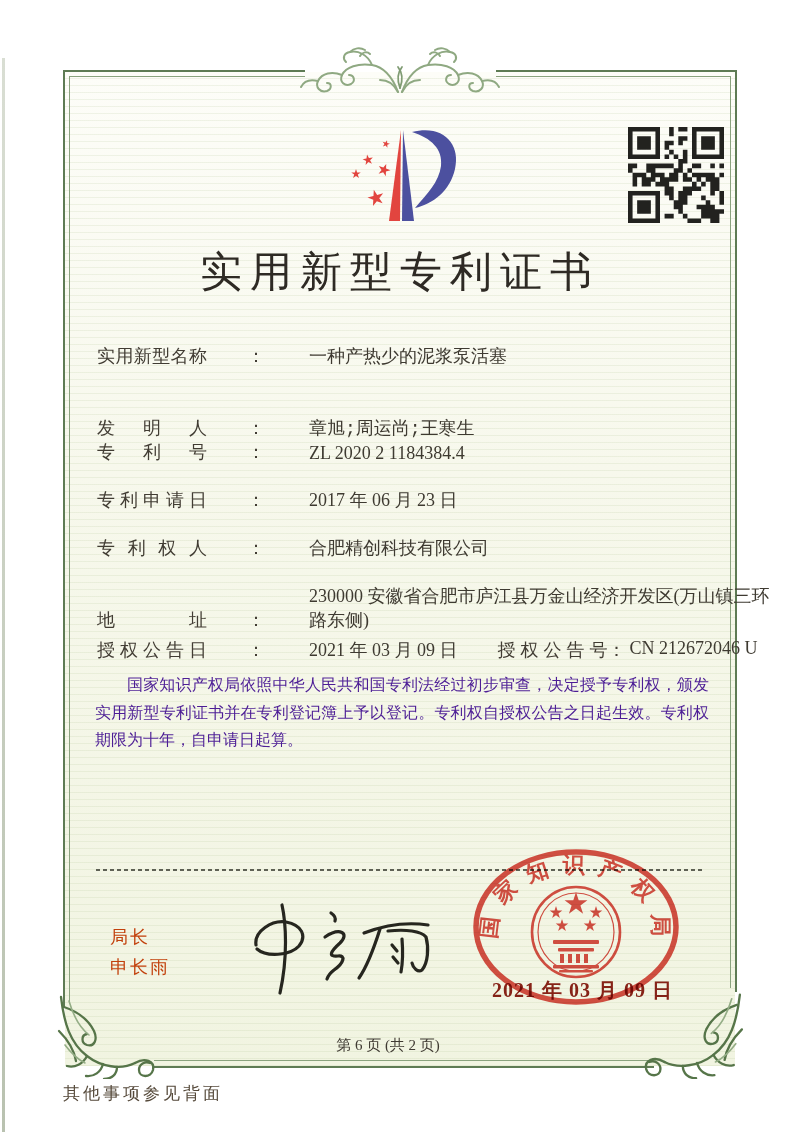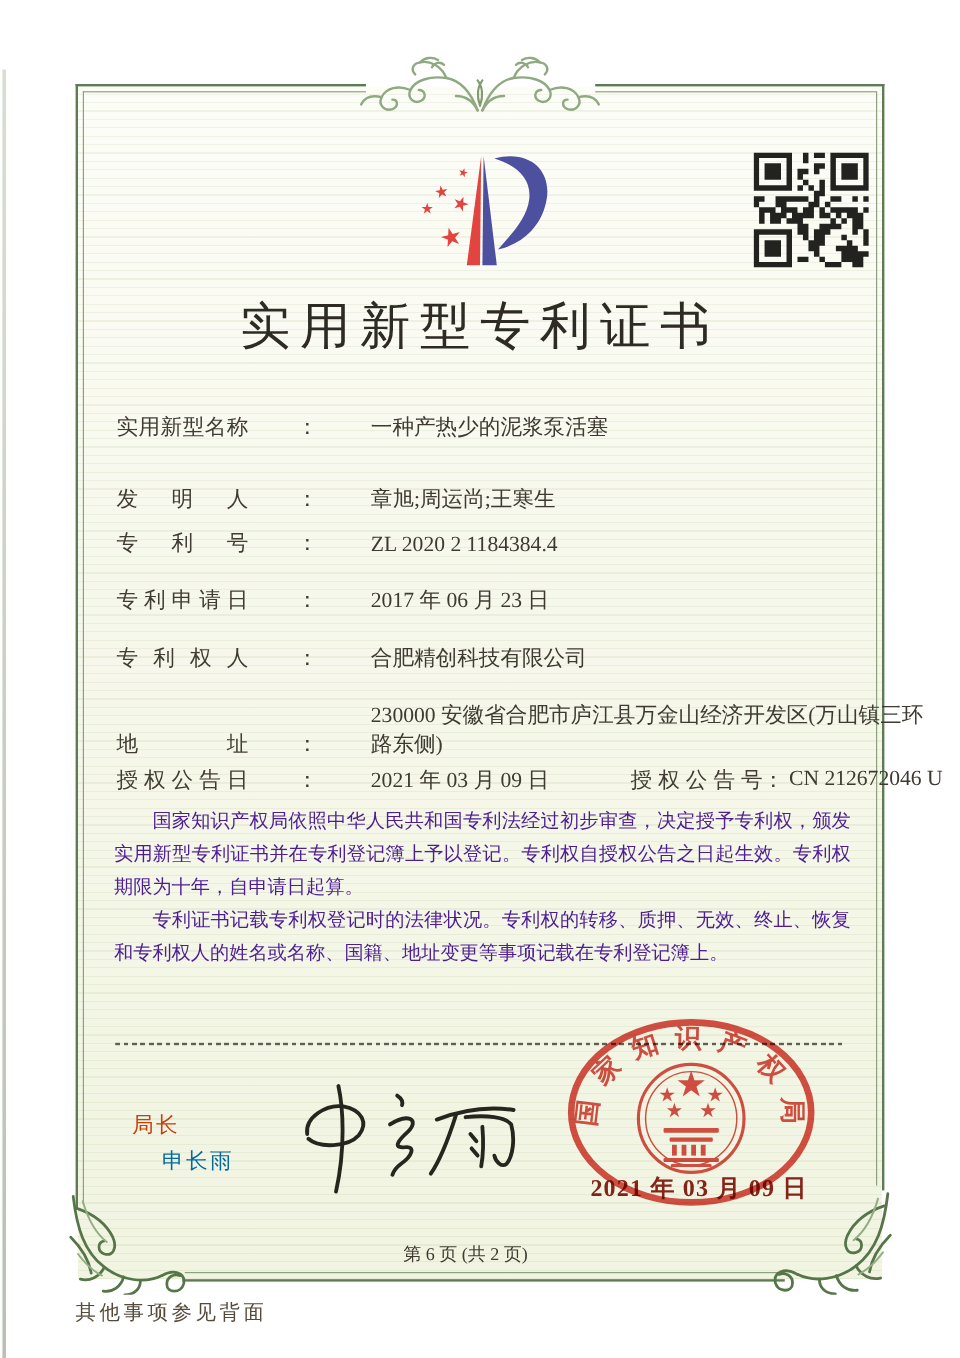--- a/index.html
+++ b/index.html
@@ -17,30 +17,30 @@
   .fl.inner{background:#8aa37e;}
   
   .cert-number{position:absolute;left:95px;top:129px;font-size:17px;color:#3c3a33;letter-spacing:1px;}
   .title{position:absolute;left:63px;top:244px;width:674px;text-align:center;font-size:42px;
     letter-spacing:8px;color:#2e2a24;font-weight:400;}
   .frow{position:absolute;display:flex;align-items:flex-end;font-size:18px;color:#413c33;gap:40px;}
   .flabel{display:inline-block;width:110px;text-align:justify;text-align-last:justify;flex:none;}
   .fcolon{flex:none;margin-right:4px;}
   .fvalue{color:#3e3a31;}
   .addr-value{width:478px;}
-  .pair2{margin-left:28px;display:flex;}
+  .pair2{display:flex;}
   .body-text{position:absolute;left:95px;top:671px;width:614px;font-size:16px;line-height:27.5px;
     color:#4c1d95;text-align:justify;}
   .body-text p{margin:0;text-indent:2em;}
   .microline{position:absolute;left:96px;top:869px;width:608px;height:2px;
     background:repeating-linear-gradient(90deg,#45473c 0 4px,transparent 4px 7px);opacity:.85;}
   .officer-title{position:absolute;left:110px;top:925px;font-size:18px;color:#c2410c;
     font-family:"Liberation Sans","DejaVu Sans",sans-serif;font-weight:500;letter-spacing:2px;}
-  .officer-name{position:absolute;left:110px;top:955px;font-size:18px;color:#0369a1;
-    font-family:Liberation Mono, monospace;font-weight:500;letter-spacing:2px;margin-left:25px;}
+  .officer-name{position:absolute;left:110px;top:955px;font-size:18px;color:#c2410c;
+    font-family:Liberation Mono, monospace;font-weight:500;letter-spacing:2px;}
   .signature{position:absolute;left:230px;top:893px;width:212px;height:102px;}
   .seal{position:absolute;left:466px;top:848px;width:220px;height:162px;mix-blend-mode:multiply;opacity:.95;}
   .seal-date{position:absolute;left:492px;top:977px;font-size:20px;font-weight:bold;color:#8e241a;
     letter-spacing:1px;mix-blend-mode:multiply;}
   .page-info{position:absolute;left:63px;top:1036px;width:650px;text-align:center;font-size:15px;color:#3f3a32;}
   .back-note{position:absolute;left:63px;top:1082px;width:650px;font-size:17px;
     color:#55493a;letter-spacing:3px;}
   .logo{position:absolute;left:335px;top:114px;width:135px;height:120px;}
   .qr{position:absolute;left:628px;top:127px;width:96px;height:96px;}
   .orn-top{position:absolute;left:280px;top:40px;width:240px;height:62px;}
@@ -146,21 +146,21 @@
       <path d="M0.00,0.00h4.57v4.57h-4.57ZM4.57,0.00h4.57v4.57h-4.57ZM9.14,0.00h4.57v4.57h-4.57ZM13.71,0.00h4.57v4.57h-4.57ZM18.29,0.00h4.57v4.57h-4.57ZM22.86,0.00h4.57v4.57h-4.57ZM27.43,0.00h4.57v4.57h-4.57ZM41.14,0.00h4.57v4.57h-4.57ZM50.29,0.00h4.57v4.57h-4.57ZM54.86,0.00h4.57v4.57h-4.57ZM64.00,0.00h4.57v4.57h-4.57ZM68.57,0.00h4.57v4.57h-4.57ZM73.14,0.00h4.57v4.57h-4.57ZM77.71,0.00h4.57v4.57h-4.57ZM82.29,0.00h4.57v4.57h-4.57ZM86.86,0.00h4.57v4.57h-4.57ZM91.43,0.00h4.57v4.57h-4.57ZM0.00,4.57h4.57v4.57h-4.57ZM27.43,4.57h4.57v4.57h-4.57ZM41.14,4.57h4.57v4.57h-4.57ZM64.00,4.57h4.57v4.57h-4.57ZM91.43,4.57h4.57v4.57h-4.57ZM0.00,9.14h4.57v4.57h-4.57ZM9.14,9.14h4.57v4.57h-4.57ZM13.71,9.14h4.57v4.57h-4.57ZM18.29,9.14h4.57v4.57h-4.57ZM27.43,9.14h4.57v4.57h-4.57ZM50.29,9.14h4.57v4.57h-4.57ZM54.86,9.14h4.57v4.57h-4.57ZM64.00,9.14h4.57v4.57h-4.57ZM73.14,9.14h4.57v4.57h-4.57ZM77.71,9.14h4.57v4.57h-4.57ZM82.29,9.14h4.57v4.57h-4.57ZM91.43,9.14h4.57v4.57h-4.57ZM0.00,13.71h4.57v4.57h-4.57ZM9.14,13.71h4.57v4.57h-4.57ZM13.71,13.71h4.57v4.57h-4.57ZM18.29,13.71h4.57v4.57h-4.57ZM27.43,13.71h4.57v4.57h-4.57ZM36.57,13.71h4.57v4.57h-4.57ZM41.14,13.71h4.57v4.57h-4.57ZM50.29,13.71h4.57v4.57h-4.57ZM64.00,13.71h4.57v4.57h-4.57ZM73.14,13.71h4.57v4.57h-4.57ZM77.71,13.71h4.57v4.57h-4.57ZM82.29,13.71h4.57v4.57h-4.57ZM91.43,13.71h4.57v4.57h-4.57ZM0.00,18.29h4.57v4.57h-4.57ZM9.14,18.29h4.57v4.57h-4.57ZM13.71,18.29h4.57v4.57h-4.57ZM18.29,18.29h4.57v4.57h-4.57ZM27.43,18.29h4.57v4.57h-4.57ZM36.57,18.29h4.57v4.57h-4.57ZM64.00,18.29h4.57v4.57h-4.57ZM73.14,18.29h4.57v4.57h-4.57ZM77.71,18.29h4.57v4.57h-4.57ZM82.29,18.29h4.57v4.57h-4.57ZM91.43,18.29h4.57v4.57h-4.57ZM0.00,22.86h4.57v4.57h-4.57ZM27.43,22.86h4.57v4.57h-4.57ZM41.14,22.86h4.57v4.57h-4.57ZM54.86,22.86h4.57v4.57h-4.57ZM64.00,22.86h4.57v4.57h-4.57ZM91.43,22.86h4.57v4.57h-4.57ZM0.00,27.43h4.57v4.57h-4.57ZM4.57,27.43h4.57v4.57h-4.57ZM9.14,27.43h4.57v4.57h-4.57ZM13.71,27.43h4.57v4.57h-4.57ZM18.29,27.43h4.57v4.57h-4.57ZM22.86,27.43h4.57v4.57h-4.57ZM27.43,27.43h4.57v4.57h-4.57ZM36.57,27.43h4.57v4.57h-4.57ZM45.71,27.43h4.57v4.57h-4.57ZM54.86,27.43h4.57v4.57h-4.57ZM64.00,27.43h4.57v4.57h-4.57ZM68.57,27.43h4.57v4.57h-4.57ZM73.14,27.43h4.57v4.57h-4.57ZM77.71,27.43h4.57v4.57h-4.57ZM82.29,27.43h4.57v4.57h-4.57ZM86.86,27.43h4.57v4.57h-4.57ZM91.43,27.43h4.57v4.57h-4.57ZM50.29,32.00h4.57v4.57h-4.57ZM54.86,32.00h4.57v4.57h-4.57ZM0.00,36.57h4.57v4.57h-4.57ZM4.57,36.57h4.57v4.57h-4.57ZM18.29,36.57h4.57v4.57h-4.57ZM22.86,36.57h4.57v4.57h-4.57ZM27.43,36.57h4.57v4.57h-4.57ZM32.00,36.57h4.57v4.57h-4.57ZM36.57,36.57h4.57v4.57h-4.57ZM41.14,36.57h4.57v4.57h-4.57ZM50.29,36.57h4.57v4.57h-4.57ZM64.00,36.57h4.57v4.57h-4.57ZM68.57,36.57h4.57v4.57h-4.57ZM82.29,36.57h4.57v4.57h-4.57ZM91.43,36.57h4.57v4.57h-4.57ZM0.00,41.14h4.57v4.57h-4.57ZM18.29,41.14h4.57v4.57h-4.57ZM22.86,41.14h4.57v4.57h-4.57ZM45.71,41.14h4.57v4.57h-4.57ZM50.29,41.14h4.57v4.57h-4.57ZM59.43,41.14h4.57v4.57h-4.57ZM4.57,45.71h4.57v4.57h-4.57ZM9.14,45.71h4.57v4.57h-4.57ZM13.71,45.71h4.57v4.57h-4.57ZM22.86,45.71h4.57v4.57h-4.57ZM27.43,45.71h4.57v4.57h-4.57ZM32.00,45.71h4.57v4.57h-4.57ZM41.14,45.71h4.57v4.57h-4.57ZM45.71,45.71h4.57v4.57h-4.57ZM54.86,45.71h4.57v4.57h-4.57ZM64.00,45.71h4.57v4.57h-4.57ZM68.57,45.71h4.57v4.57h-4.57ZM73.14,45.71h4.57v4.57h-4.57ZM77.71,45.71h4.57v4.57h-4.57ZM82.29,45.71h4.57v4.57h-4.57ZM91.43,45.71h4.57v4.57h-4.57ZM4.57,50.29h4.57v4.57h-4.57ZM13.71,50.29h4.57v4.57h-4.57ZM18.29,50.29h4.57v4.57h-4.57ZM22.86,50.29h4.57v4.57h-4.57ZM32.00,50.29h4.57v4.57h-4.57ZM36.57,50.29h4.57v4.57h-4.57ZM41.14,50.29h4.57v4.57h-4.57ZM45.71,50.29h4.57v4.57h-4.57ZM54.86,50.29h4.57v4.57h-4.57ZM59.43,50.29h4.57v4.57h-4.57ZM68.57,50.29h4.57v4.57h-4.57ZM77.71,50.29h4.57v4.57h-4.57ZM82.29,50.29h4.57v4.57h-4.57ZM86.86,50.29h4.57v4.57h-4.57ZM4.57,54.86h4.57v4.57h-4.57ZM13.71,54.86h4.57v4.57h-4.57ZM18.29,54.86h4.57v4.57h-4.57ZM27.43,54.86h4.57v4.57h-4.57ZM32.00,54.86h4.57v4.57h-4.57ZM36.57,54.86h4.57v4.57h-4.57ZM64.00,54.86h4.57v4.57h-4.57ZM73.14,54.86h4.57v4.57h-4.57ZM82.29,54.86h4.57v4.57h-4.57ZM86.86,54.86h4.57v4.57h-4.57ZM36.57,59.43h4.57v4.57h-4.57ZM41.14,59.43h4.57v4.57h-4.57ZM54.86,59.43h4.57v4.57h-4.57ZM59.43,59.43h4.57v4.57h-4.57ZM64.00,59.43h4.57v4.57h-4.57ZM68.57,59.43h4.57v4.57h-4.57ZM82.29,59.43h4.57v4.57h-4.57ZM86.86,59.43h4.57v4.57h-4.57ZM0.00,64.00h4.57v4.57h-4.57ZM4.57,64.00h4.57v4.57h-4.57ZM9.14,64.00h4.57v4.57h-4.57ZM13.71,64.00h4.57v4.57h-4.57ZM18.29,64.00h4.57v4.57h-4.57ZM22.86,64.00h4.57v4.57h-4.57ZM27.43,64.00h4.57v4.57h-4.57ZM36.57,64.00h4.57v4.57h-4.57ZM41.14,64.00h4.57v4.57h-4.57ZM50.29,64.00h4.57v4.57h-4.57ZM54.86,64.00h4.57v4.57h-4.57ZM59.43,64.00h4.57v4.57h-4.57ZM82.29,64.00h4.57v4.57h-4.57ZM91.43,64.00h4.57v4.57h-4.57ZM0.00,68.57h4.57v4.57h-4.57ZM27.43,68.57h4.57v4.57h-4.57ZM41.14,68.57h4.57v4.57h-4.57ZM50.29,68.57h4.57v4.57h-4.57ZM54.86,68.57h4.57v4.57h-4.57ZM73.14,68.57h4.57v4.57h-4.57ZM91.43,68.57h4.57v4.57h-4.57ZM0.00,73.14h4.57v4.57h-4.57ZM9.14,73.14h4.57v4.57h-4.57ZM13.71,73.14h4.57v4.57h-4.57ZM18.29,73.14h4.57v4.57h-4.57ZM27.43,73.14h4.57v4.57h-4.57ZM45.71,73.14h4.57v4.57h-4.57ZM50.29,73.14h4.57v4.57h-4.57ZM54.86,73.14h4.57v4.57h-4.57ZM77.71,73.14h4.57v4.57h-4.57ZM91.43,73.14h4.57v4.57h-4.57ZM0.00,77.71h4.57v4.57h-4.57ZM9.14,77.71h4.57v4.57h-4.57ZM13.71,77.71h4.57v4.57h-4.57ZM18.29,77.71h4.57v4.57h-4.57ZM27.43,77.71h4.57v4.57h-4.57ZM45.71,77.71h4.57v4.57h-4.57ZM50.29,77.71h4.57v4.57h-4.57ZM68.57,77.71h4.57v4.57h-4.57ZM73.14,77.71h4.57v4.57h-4.57ZM77.71,77.71h4.57v4.57h-4.57ZM82.29,77.71h4.57v4.57h-4.57ZM0.00,82.29h4.57v4.57h-4.57ZM9.14,82.29h4.57v4.57h-4.57ZM13.71,82.29h4.57v4.57h-4.57ZM18.29,82.29h4.57v4.57h-4.57ZM27.43,82.29h4.57v4.57h-4.57ZM50.29,82.29h4.57v4.57h-4.57ZM73.14,82.29h4.57v4.57h-4.57ZM77.71,82.29h4.57v4.57h-4.57ZM82.29,82.29h4.57v4.57h-4.57ZM86.86,82.29h4.57v4.57h-4.57ZM91.43,82.29h4.57v4.57h-4.57ZM0.00,86.86h4.57v4.57h-4.57ZM27.43,86.86h4.57v4.57h-4.57ZM36.57,86.86h4.57v4.57h-4.57ZM41.14,86.86h4.57v4.57h-4.57ZM54.86,86.86h4.57v4.57h-4.57ZM73.14,86.86h4.57v4.57h-4.57ZM77.71,86.86h4.57v4.57h-4.57ZM82.29,86.86h4.57v4.57h-4.57ZM86.86,86.86h4.57v4.57h-4.57ZM0.00,91.43h4.57v4.57h-4.57ZM4.57,91.43h4.57v4.57h-4.57ZM9.14,91.43h4.57v4.57h-4.57ZM13.71,91.43h4.57v4.57h-4.57ZM18.29,91.43h4.57v4.57h-4.57ZM22.86,91.43h4.57v4.57h-4.57ZM27.43,91.43h4.57v4.57h-4.57ZM59.43,91.43h4.57v4.57h-4.57ZM64.00,91.43h4.57v4.57h-4.57ZM68.57,91.43h4.57v4.57h-4.57ZM82.29,91.43h4.57v4.57h-4.57ZM86.86,91.43h4.57v4.57h-4.57Z" fill="#22221f"></path>
     </svg>
 
   <div class="title">实用新型专利证书</div>
 
   <div class="frow" style="left:97px;top:344px;">
     <span class="flabel">实用新型名称</span>
       <span class="fcolon">：</span>
     <span class="fvalue">一种产热少的泥浆泵活塞</span>
   </div>
-  <div class="frow" style="left:97px;top:404px;">
+  <div class="frow" style="left:97px;top:416px;font-family:Liberation Mono, monospace;">
     <span class="flabel">发明人</span>
       <span class="fcolon">：</span>
     <span class="fvalue">章旭;周运尚;王寒生</span>
   </div>
   <div class="frow" style="left:97px;top:440px;">
     <span class="flabel">专利号</span>
       <span class="fcolon">：</span>
     <span class="fvalue">ZL 2020 2 1184384.4</span>
   </div>
   <div class="frow" style="left:97px;top:488px;">
@@ -184,21 +184,20 @@
     <span class="fvalue">2021 年 03 月 09 日</span>
     <span class="pair2">
       <span class="flabel">授权公告号</span>
         <span class="fcolon">：</span>
       <span class="fvalue">CN 212672046 U</span>
     </span>
   </div>
 
   <div class="body-text">
     <p>国家知识产权局依照中华人民共和国专利法经过初步审查，决定授予专利权，颁发实用新型专利证书并在专利登记簿上予以登记。专利权自授权公告之日起生效。专利权期限为十年，自申请日起算。</p>
-    <p>专利证书记载专利权登记时的法律状况。专利权的转移、质押、无效、终止、恢复和专利权人的姓名或名称、国籍、地址变更等事项记载在专利登记簿上。</p>
   </div>
 
   <div class="microline"></div>
 
   <div class="officer-title">局长</div>
   <div class="officer-name">申长雨</div>
 
   <svg class="signature" viewBox="0 0 212 102">
     <g fill="none" stroke="#26261f" stroke-width="3.2" stroke-linecap="round">
       <path d="M26,52 C24,38 42,27 56,29 C72,32 77,43 69,53 C60,63 36,64 27,56"></path>

